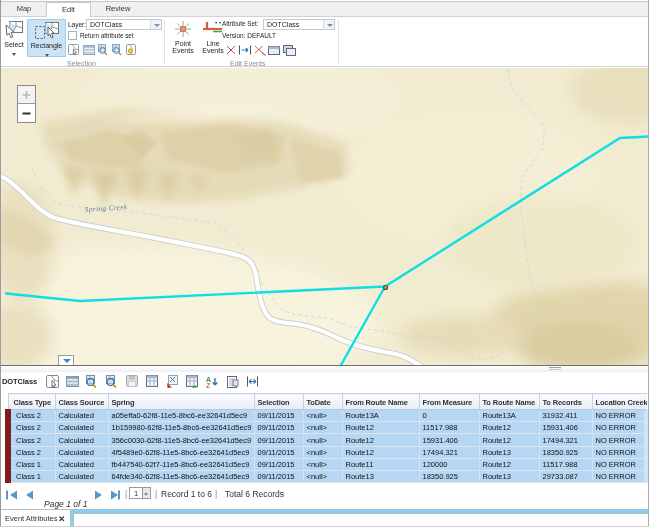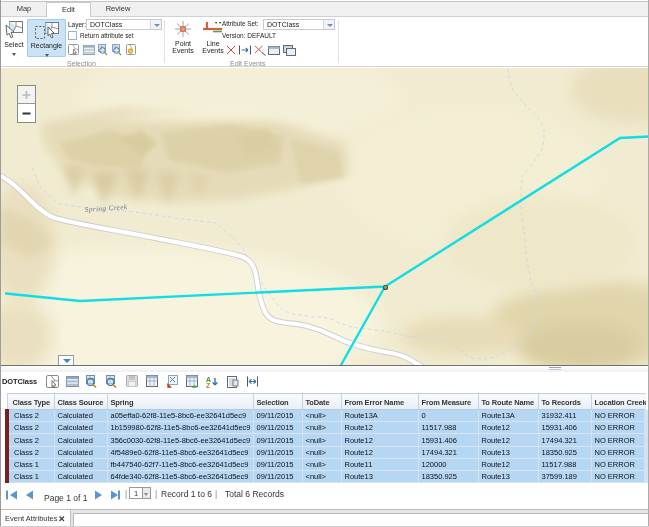--- a/index.html
+++ b/index.html
@@ -26,27 +26,27 @@
   #collapsetab { position:absolute; left:58px; top:355px; width:16px; height:10px; background:#fff; border:1px solid #9a9a9a; border-bottom:none; }
   #collapsetab .tri { position:absolute; left:3.5px; top:3px; width:0; height:0; border-left:4px solid transparent; border-right:4px solid transparent; border-top:4.5px solid #3c87c8; }
   #zoomctl { position:absolute; left:17px; top:85px; width:19px; height:38px; border:1px solid #8a8a8a; background:#fff; }
   #zoomctl .zplus { position:absolute; left:0; top:0; width:17px; height:18px; background:#f3f3f3; border-bottom:1px solid #9a9a9a; }
   
   #tablepanel { position:absolute; left:0; top:372px; width:649px; height:137px; background:#fff; }
   #tbltoolbar { position:absolute; left:0; top:0; width:649px; height:20px; }
   #tbltitle { position:absolute; left:2px; top:5px; font-size:7.5px; font-weight:bold; color:#222; letter-spacing:-0.1px; }
   table.grid { position:absolute; left:5px; top:21px; border-collapse:collapse; table-layout:fixed; width:639px; }
   table.grid th { height:16px; background:linear-gradient(#fafbfd,#e6edf6); border-right:1px solid #c6d2e1; border-top:1px solid #c6d2e1; border-bottom:1px solid #b9c7d8; font-size:7.5px; color:#333; text-align:left; padding:1px 0 0 3px; font-weight:bold; letter-spacing:-0.15px; white-space:nowrap; overflow:hidden; }
-  table.grid td:first-child { border-left:4px solid #7f1d1d; }
+  table.grid td:first-child { border-left:6px solid #7f1d1d; }
   table.grid th:first-child { border-left:1px solid #c6d2e1; }
   table.grid td { height:12.23px; background:#b5d7f3; border-right:1px solid #d5e1ed; border-bottom:1px solid #dde3ea; font-size:7.5px; color:#111; padding:0 0 0 3px; white-space:nowrap; overflow:hidden; }
   #rightstrip { position:absolute; left:644px; top:38px; width:5px; height:73px; background:#cfe4f7; }
   #pager { position:absolute; left:0; top:113px; width:649px; height:20px; font-size:8.5px; color:#333; }
   
-  #bottombar { position:absolute; left:0; top:509px; width:649px; height:18px; background:#e5e5e5; border-top:1px solid #bdbdbd; }
+  #bottombar { position:absolute; left:0; top:509px; width:649px; height:18px; background:#7dd3fc; border-top:1px solid #bdbdbd; }
   #btab { position:absolute; left:0; top:0; width:71px; height:18px; background:#fff; border-right:1px solid #bdbdbd; font-size:7.5px; color:#333; }
   #bbox { position:absolute; left:73px; top:3px; right:0; height:15px; background:#fff; border:1px solid #b9b9b9; border-right:none; border-bottom:none; }
 </style>
 </head>
 <body>
 <div id="app">
 
   <div id="tabbar">
     <div class="tab" style="left:8px; width:32px;">Map</div>
     <div class="tab active" style="left:46px; width:45px;">Edit</div>
@@ -304,21 +304,21 @@
           <col style="width:53px">
           <col style="width:55px">
       </colgroup>
       <tbody>
           <tr>
         <th style="padding-left:5px;">Class Type</th>
             <th>Class Source</th>
             <th>Spring</th>
             <th>Selection</th>
             <th>ToDate</th>
-            <th>From Error Name</th>
+            <th>From Route Name</th>
             <th>From Measure</th>
             <th>To Route Name</th>
             <th>To Records</th>
             <th style="border-right:none;">Location Creek</th>
       </tr>
       <tr>
             <td style="padding-left:5px;">Class 2</td>
             <td>Calculated</td>
             <td>a05effa0-62f8-11e5-8bc6-ee32641d5ec9</td>
             <td>09/11/2015</td>
@@ -379,35 +379,35 @@
           </tr>
       <tr>
             <td style="padding-left:5px;">Class 1</td>
             <td>Calculated</td>
             <td>64fde340-62f8-11e5-8bc6-ee32641d5ec9</td>
             <td>09/11/2015</td>
             <td>&lt;null&gt;</td>
             <td>Route13</td>
             <td>18350.925</td>
             <td>Route13</td>
-            <td>37599.189</td>
+            <td>29733.087</td>
             <td style="border-right:none;">NO ERROR</td>
           </tr>
     </tbody>
       </table>
     <div id="rightstrip"></div>
     <div id="pager">
       <svg class="abs" style="left:5px; top:3px;" width="130" height="14" viewBox="0 0 130 14">
         <g fill="#5b97cd">
           <path d="M2 2.5 v9" stroke="#5b97cd" stroke-width="2"></path>
           <path d="M12 2.5 L5 7 L12 11.5 Z"></path>
           <path d="M28 2.5 L21 7 L28 11.5 Z"></path>
         </g>
       </svg>
-      <span class="abs" style="left:44px; top:8px;">Page 1 of 1</span>
+      <span class="abs" style="left:44px; top:14px;font-style:italic;">Page 1 of 1</span>
       <svg class="abs" style="left:93px; top:3px;" width="40" height="14" viewBox="0 0 40 14">
         <g fill="#5b97cd">
           <path d="M2 2.5 L9 7 L2 11.5 Z"></path>
           <path d="M18 2.5 L25 7 L18 11.5 Z"></path>
           <path d="M26 2.5 v9" stroke="#5b97cd" stroke-width="2"></path>
         </g>
       </svg>
       <span class="abs" style="left:125px; top:4px; color:#888;">|</span>
       <div class="abs" style="left:129px; top:2px; width:14px; height:12px; background:#fff; border:1px solid #9a9a9a; font-size:7.5px; text-align:center; line-height:11px;">1</div>
       <div class="abs" style="left:143px; top:2px; width:8px; height:12px; background:#e8e8e8; border:1px solid #9a9a9a; border-left:none;"><span class="caret" style="margin:4px 0 0 1px; border-top-color:#888;"></span></div>

